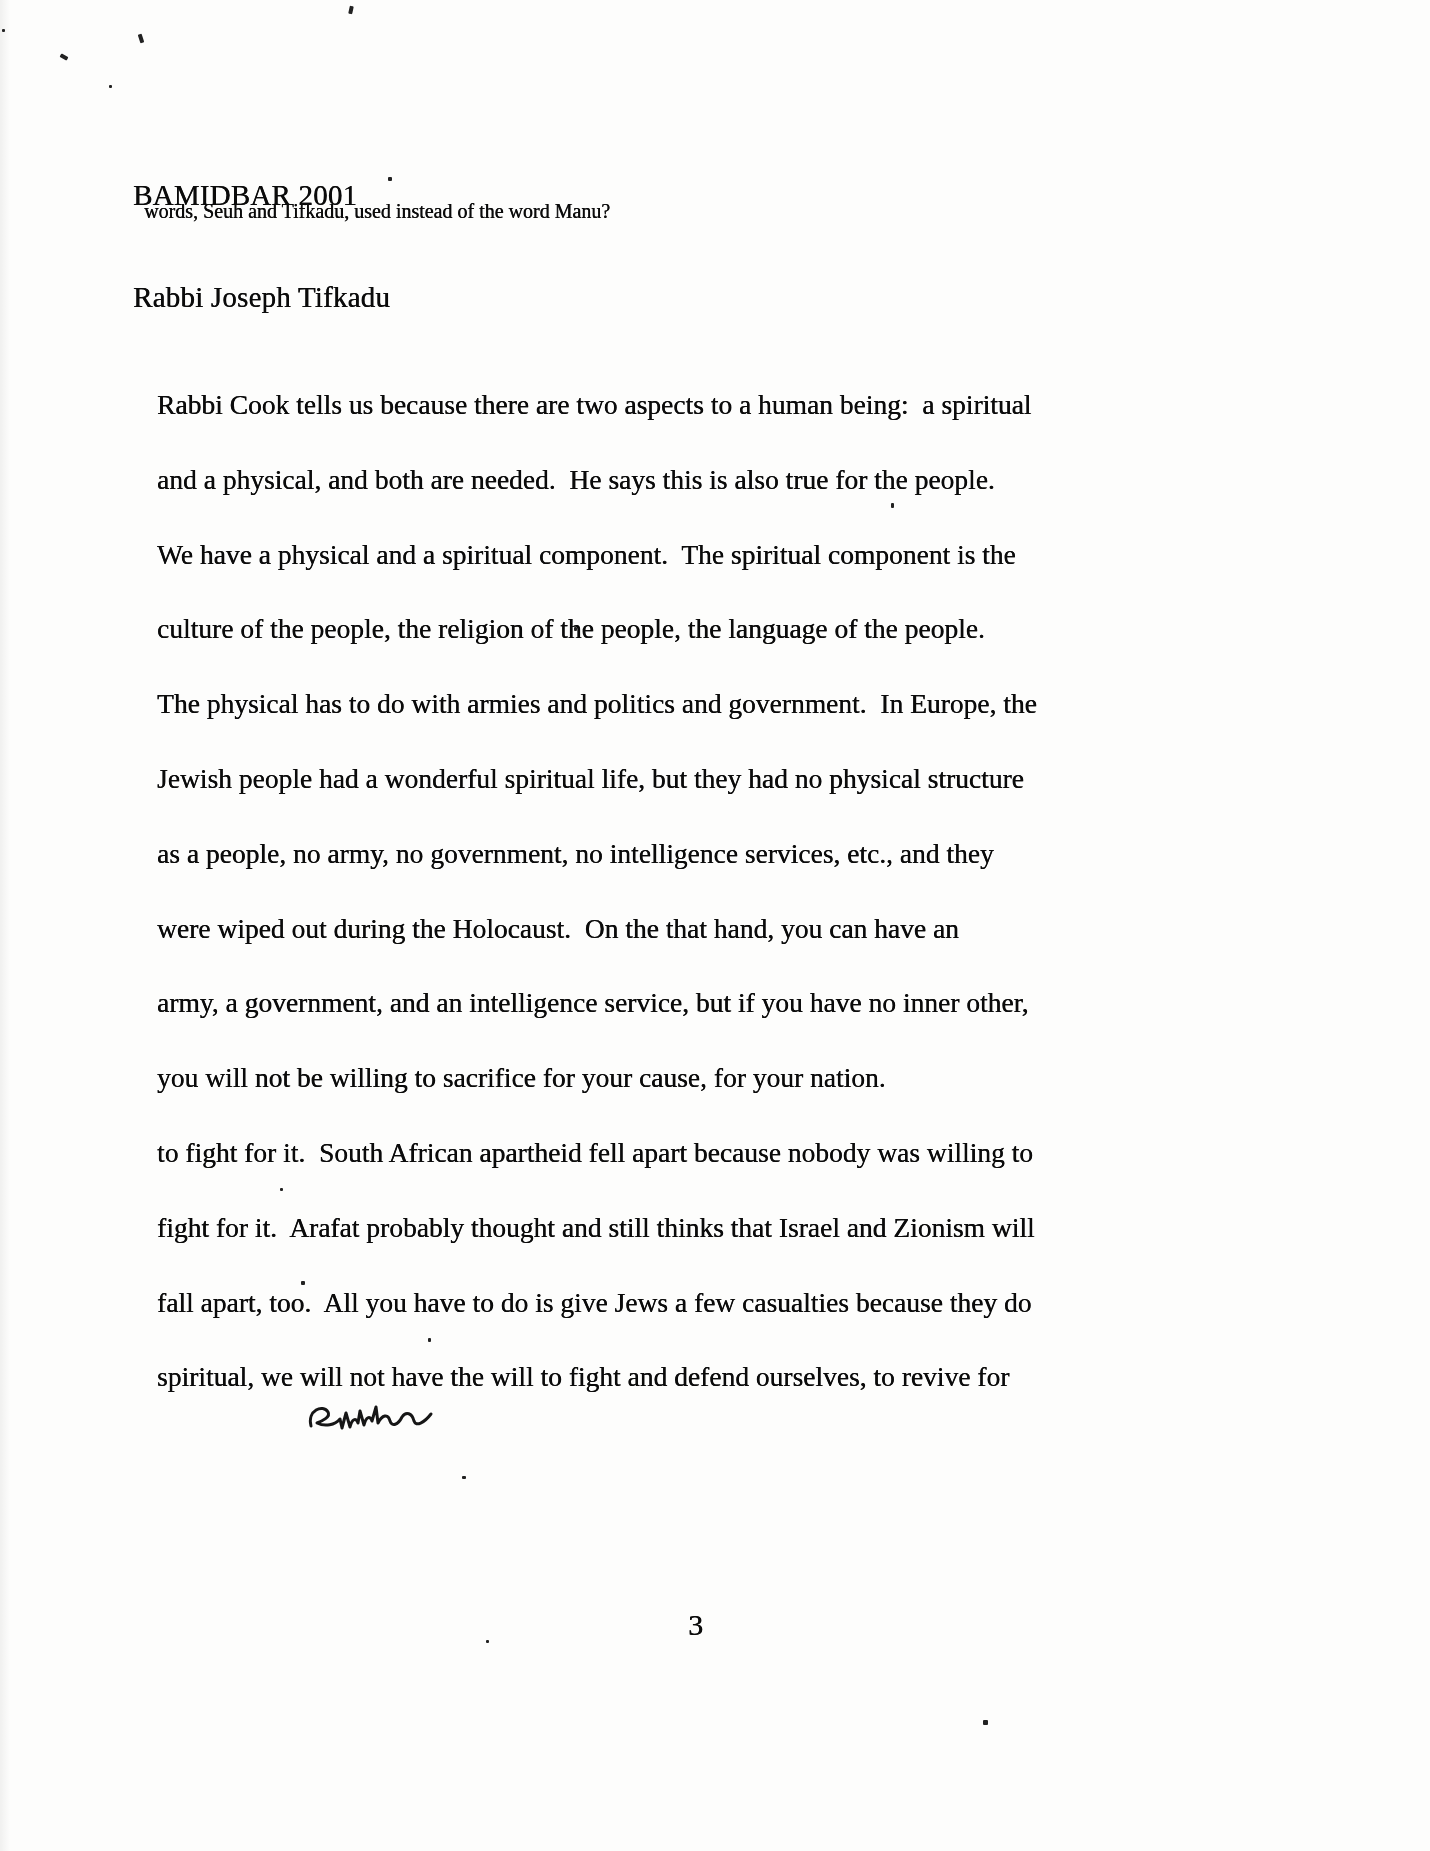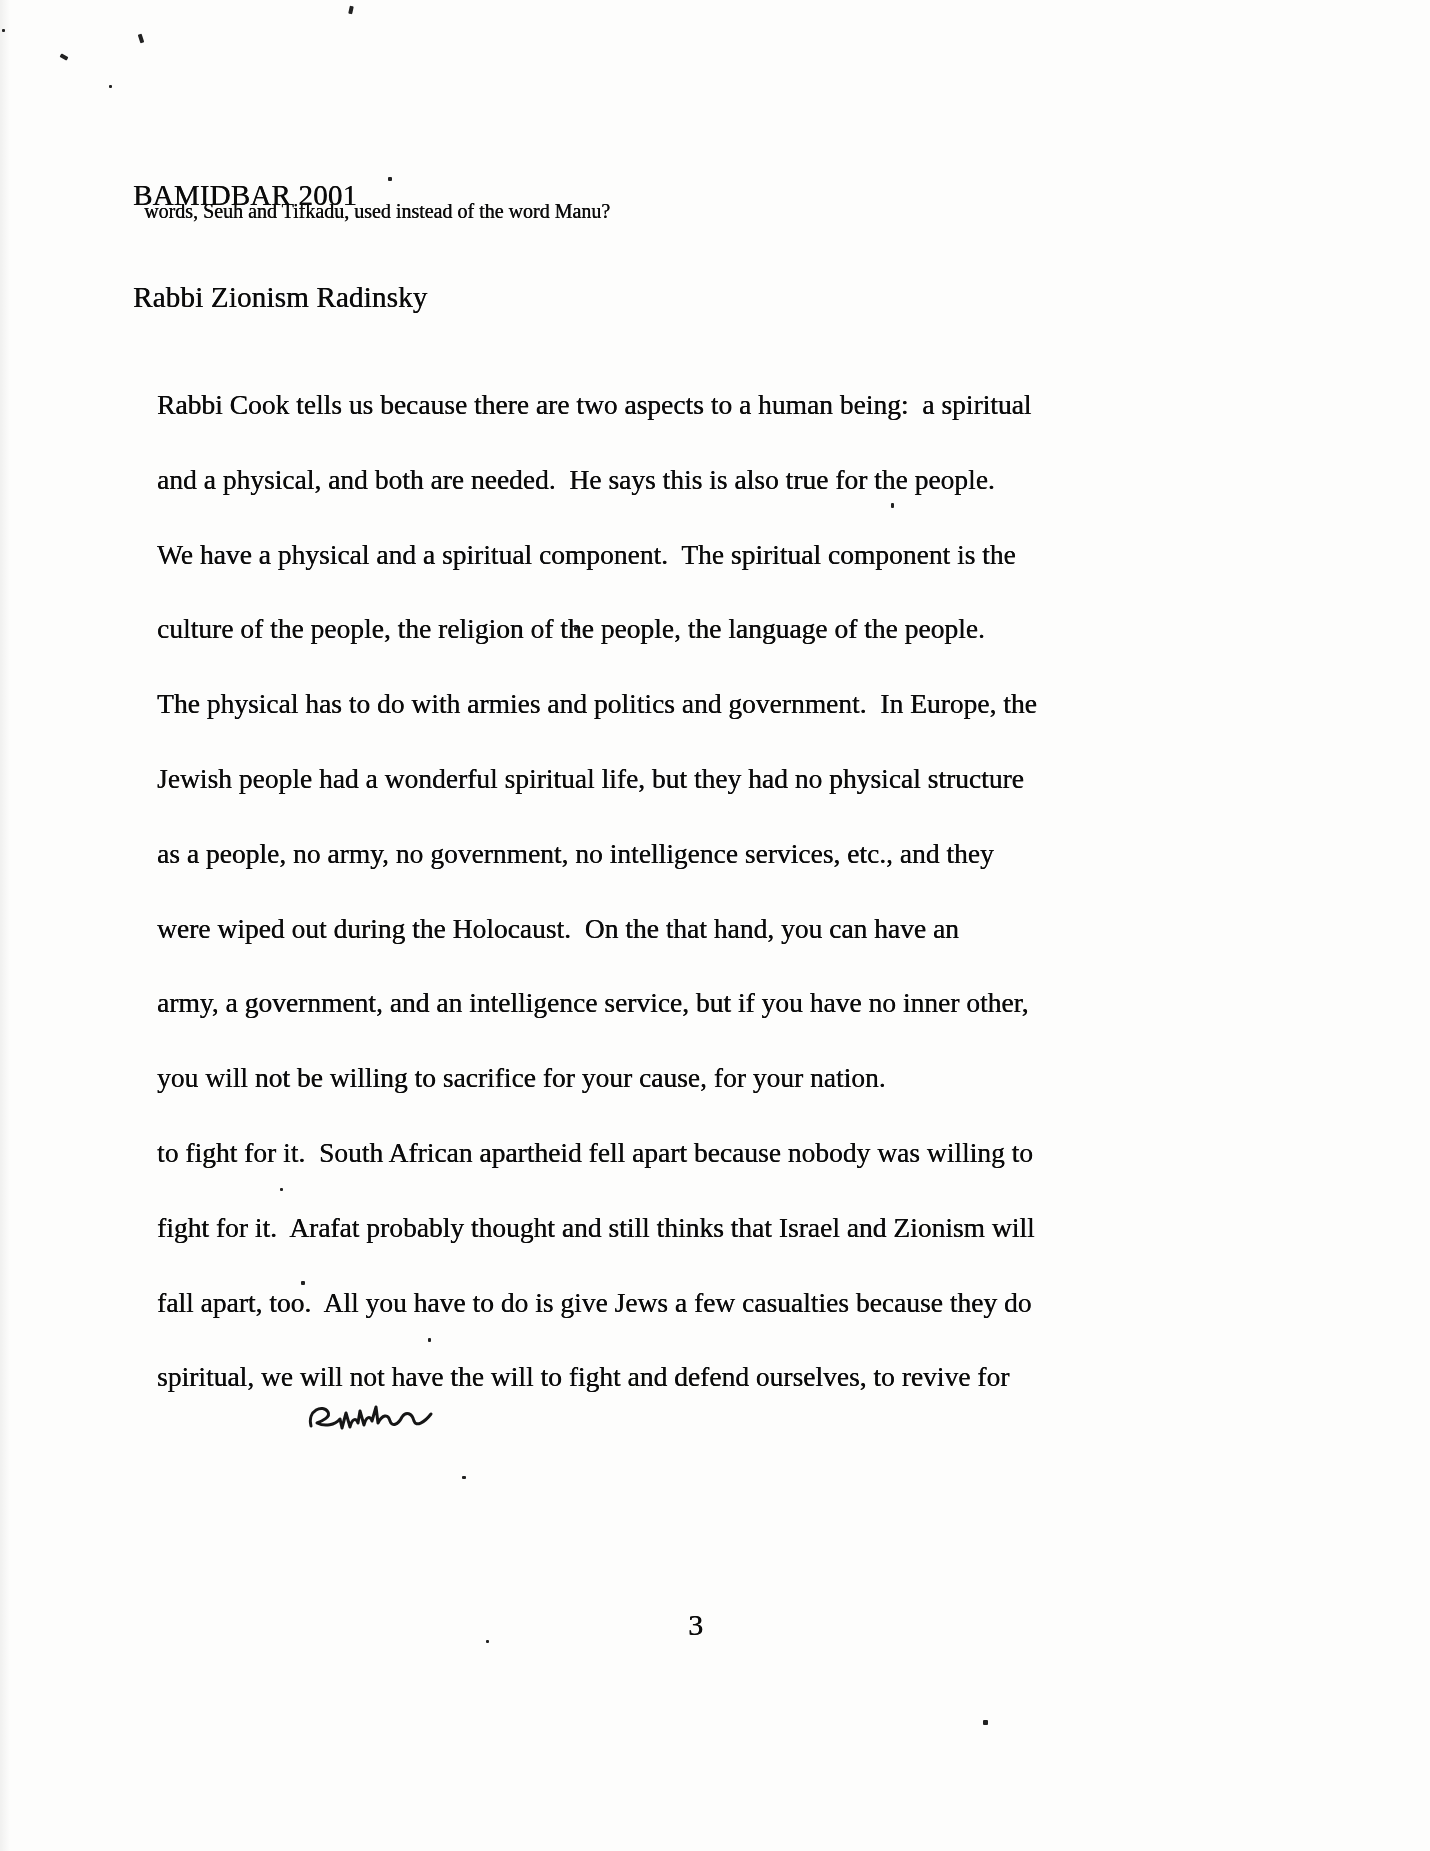--- a/index.html
+++ b/index.html
@@ -97,21 +97,21 @@
   <div class="speck" style="left:574px; top:627px;width:3px; height:4px;"></div>
   <div class="speck" style="left:280px; top:1188px;width:3px;height:3px;"></div>
   <div class="speck" style="left:301px; top:1281px;width:4px;height:4px;"></div>
   <div class="speck" style="left:428px; top:1338px;width:3px;height:4px;"></div>
   <div class="speck" style="left:462px; top:1476px;width:4px;height:3px;"></div>
   <div class="speck" style="left:486px; top:1640px;width:3px;height:3px;"></div>
   <div class="speck" style="left:983px; top:1720px;width:5px;height:5px;"></div>
 
   <div class="doc-header">
     <div>BAMIDBAR 2001</div>
-    <div>Rabbi Zionism Radinsky</div>
+    <div>Rabbi Joseph Tifkadu</div>
   </div>
 
   <div class="intro-line">words, Seuh and Tifkadu, used instead of the word Manu?</div>
 
   <div class="body-text">
     <div class="body-line">Rabbi Cook tells us because there are two aspects to a human being:  a spiritual</div>
     <div class="body-line">and a physical, and both are needed.  He says this is also true for the people.</div>
     <div class="body-line">We have a physical and a spiritual component.  The spiritual component is the</div>
     <div class="body-line">culture of the people, the religion of the people, the language of the people.</div>
     <div class="body-line">The physical has to do with armies and politics and government.  In Europe, the</div>

